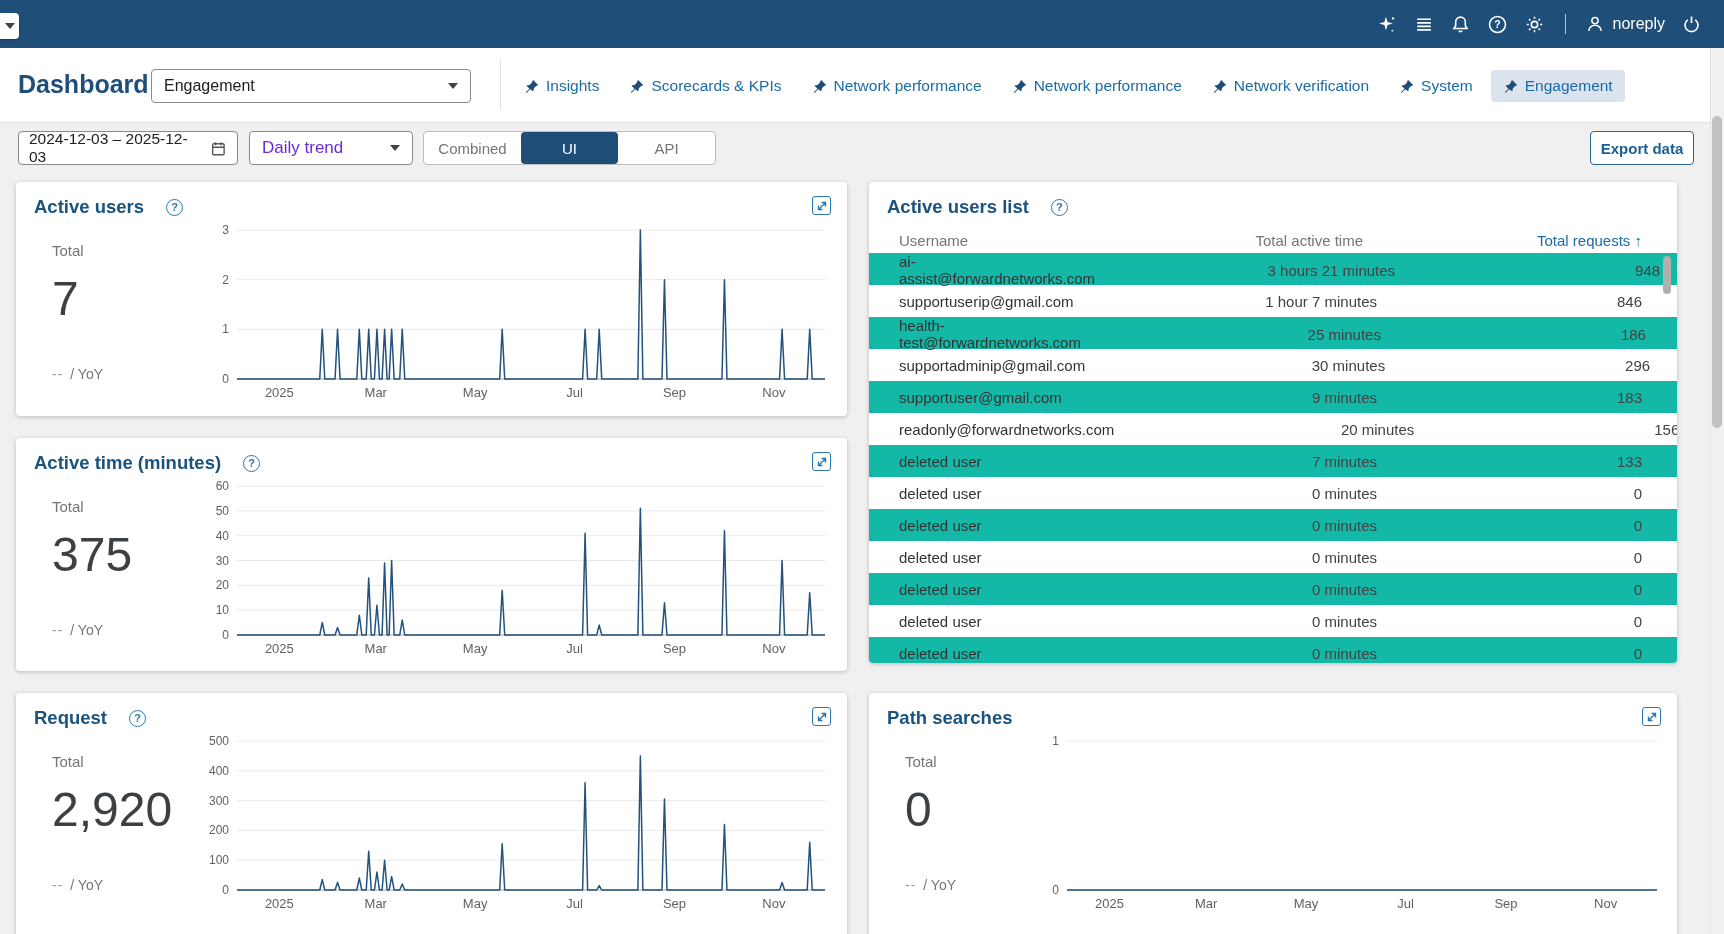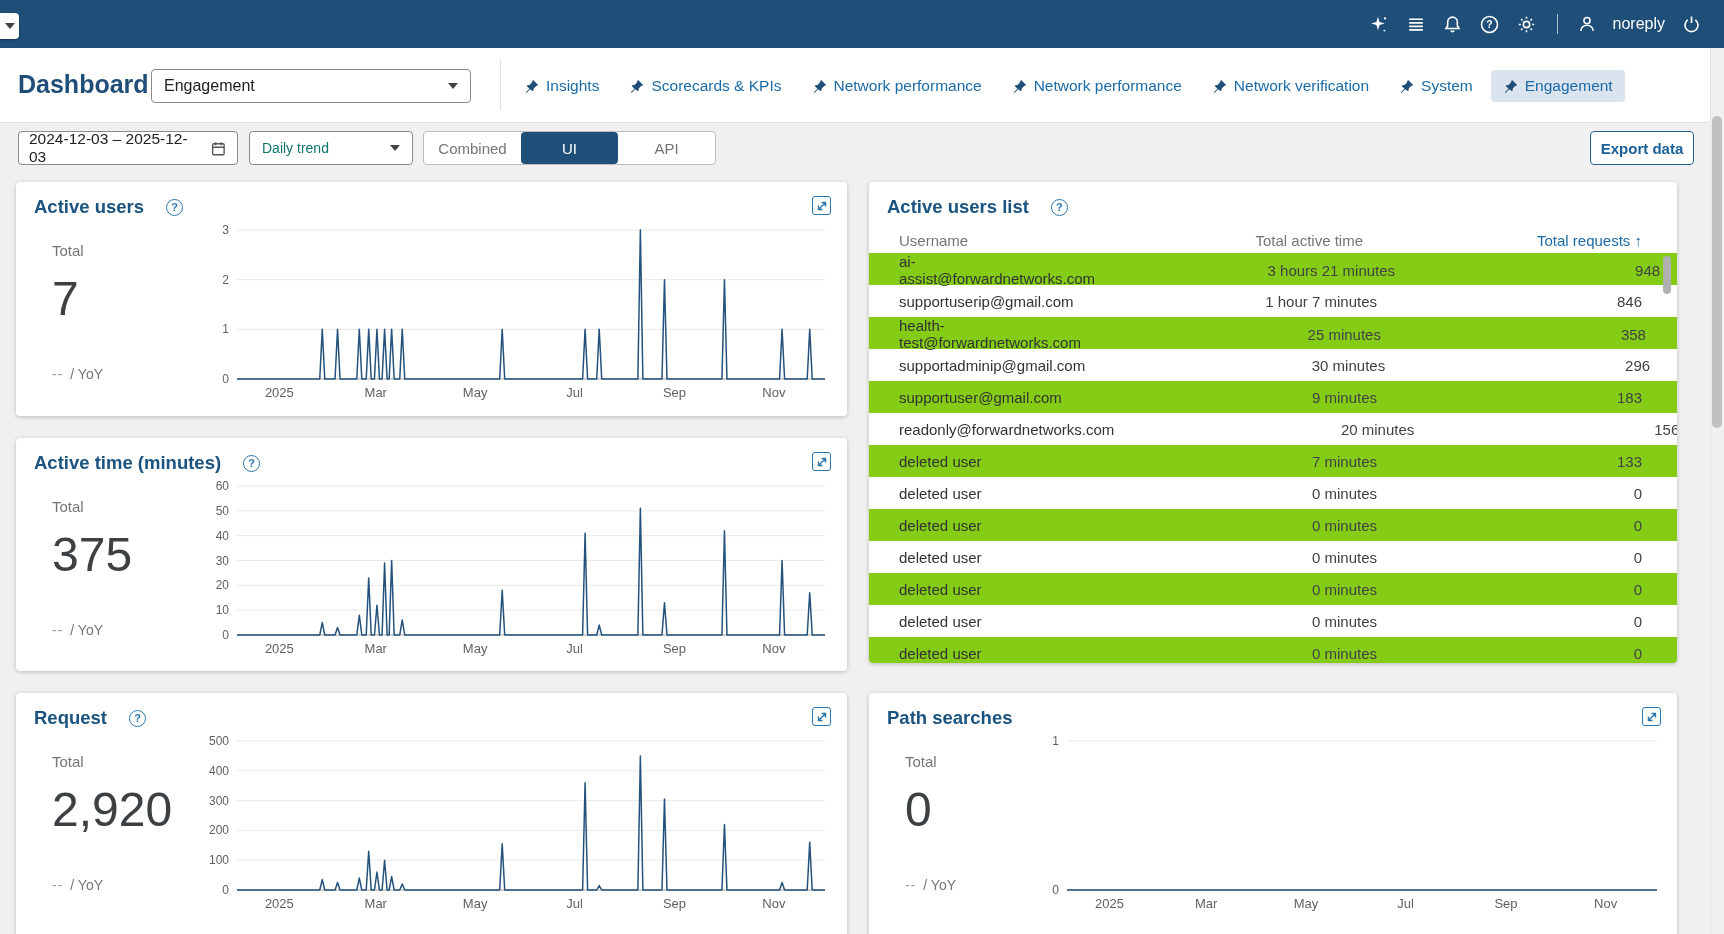--- a/index.html
+++ b/index.html
@@ -5,21 +5,21 @@
   * { box-sizing: border-box; margin: 0; padding: 0; }
   html,body { width:1724px; height:934px; overflow:hidden; }
   body { font-family:"Liberation Sans", sans-serif; background:#f0f0f0; position:relative; }
 
   
   .topbar { position:absolute; left:0; top:0; width:1724px; height:48px; background:#1f4e79;
             display:flex; align-items:center; justify-content:flex-end; padding-right:22px; gap:15px; }
   .topbar svg { display:block; }
   .tb-icon { width:22px; height:22px; display:flex; align-items:center; justify-content:center; cursor:pointer; }
   .tb-divider { width:1px; height:20px; background:rgba(255,255,255,.65); margin:0 4px; }
-  .tb-user { display:flex; align-items:center; gap:16px; color:#fff; font-size:16px; cursor:pointer; }
+  .tb-user { display:flex; align-items:center; gap:8px; color:#fff; font-size:16px; cursor:pointer; }
   .sidebar-toggle { position:absolute; left:0; top:13px; width:19px; height:26px; background:#fff;
             border-radius:0 4px 4px 0; display:flex; align-items:center; justify-content:center; cursor:pointer;
             box-shadow:0 1px 2px rgba(0,0,0,.3); }
   .caret { width:0; height:0; border-left:5px solid transparent; border-right:5px solid transparent;
            border-top:6px solid #424242; }
 
   
   .header { position:absolute; left:0; top:48px; width:1724px; height:75px; background:#fff;
             border-bottom:1px solid #e2e2e2; }
   .page-title { position:absolute; left:18px; top:22px; font-size:25px; font-weight:bold; color:#1f4e79; }
@@ -35,21 +35,21 @@
   .tab svg { flex:0 0 auto; }
 
   
   .toolbar { position:absolute; left:0; top:123px; width:1724px; height:52px; }
   .date-range { position:absolute; left:18px; top:8px; width:220px; height:34px; background:#fff;
             border:1px solid #8a8a8a; border-radius:4px; display:flex; align-items:center; gap:8px;
             padding:0 10px; font-size:15.5px; color:#212121; cursor:pointer; }
   .date-range svg { margin-left:auto; }
   .trend-select { position:absolute; left:249px; top:8px; width:164px; height:34px; background:#fff;
             border:1px solid #8a8a8a; border-radius:4px; display:flex; align-items:center;
-            padding:0 12px; font-size:14px; color:#0f766e; cursor:pointer; }
+            padding:0 12px; font-size:17px; color:#6d28d9; cursor:pointer; }
   .trend-select .caret { margin-left:auto; }
   .segmented { position:absolute; left:423px; top:8px; width:293px; height:34px; background:#fff;
             border:1px solid #bdbdbd; border-radius:4px; display:flex; overflow:hidden; }
   .segment { flex:1; display:flex; align-items:center; justify-content:center; font-size:15px;
             color:#757575; cursor:pointer; }
   .segment.active { background:#1f4e79; color:#fff; border-radius:4px; }
   .export-btn { position:absolute; left:1590px; top:8px; width:104px; height:34px; background:#fff;
             border:1px solid #2a6496; border-radius:4px; color:#1a5f96; font-size:15px; font-weight:bold;
             display:flex; align-items:center; justify-content:center; cursor:pointer; }
 
@@ -79,21 +79,21 @@
   .chart-right { left:162px; top:38px; width:632px; height:183px; }
 
   
   .thead { position:absolute; left:0; top:50px; width:100%; display:grid;
            grid-template-columns:1fr 300px 265px; padding:0 35px 0 30px; font-size:15px; color:#757575; }
   .thead .th-time { text-align:right; padding-right:14px; }
   .thead .th-req  { text-align:right; color:#1b6ba6; cursor:pointer; }
   .tbody { position:absolute; left:0; top:71px; width:100%; }
   .trow { display:grid; grid-template-columns:1fr 300px 265px; padding:0 35px 0 30px; height:32px;
           align-items:center; font-size:15px; }
-  .trow.odd { background:#84cc16; }
+  .trow.odd { background:#14b8a6; }
   .trow .td-user { color:#333; }
   .trow .td-time { text-align:right; color:#424242; }
   .trow .td-req  { text-align:right; color:#424242; }
   .table-scrollthumb { position:absolute; right:6px; top:74px; width:8px; height:38px; background:#b0b0b0;
           border-radius:4px; cursor:pointer; }
 
   
   .page-scrollbar { position:absolute; right:0; top:48px; width:14px; height:886px; background:#f0f0f0;
           border-left:1px solid #e3e3e3; }
   .page-scrollthumb { position:absolute; right:2px; top:68px; width:10px; height:312px; background:#c1c1c1;
@@ -279,21 +279,21 @@
         <span class="td-req">948</span>
       </div>
       <div class="trow">
         <span class="td-user">supportuserip@gmail.com</span>
         <span class="td-time">1 hour 7 minutes</span>
         <span class="td-req">846</span>
       </div>
       <div class="trow odd">
         <span class="td-user">health-test@forwardnetworks.com</span>
         <span class="td-time">25 minutes</span>
-        <span class="td-req">358</span>
+        <span class="td-req">186</span>
       </div>
       <div class="trow">
         <span class="td-user">supportadminip@gmail.com</span>
         <span class="td-time">30 minutes</span>
         <span class="td-req">296</span>
       </div>
       <div class="trow odd">
         <span class="td-user">supportuser@gmail.com</span>
         <span class="td-time">9 minutes</span>
         <span class="td-req">183</span>

